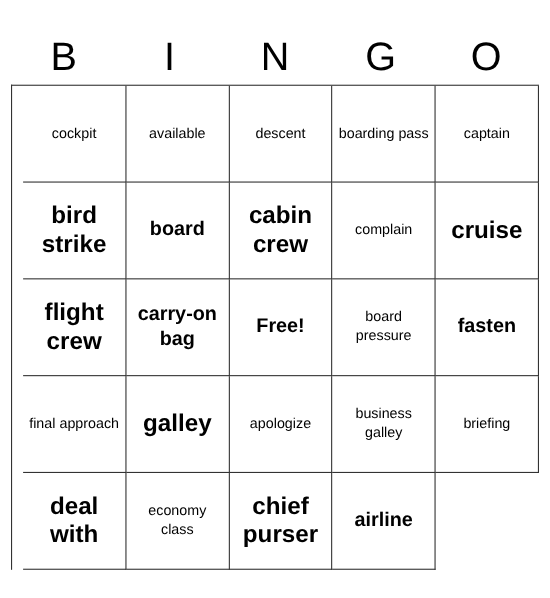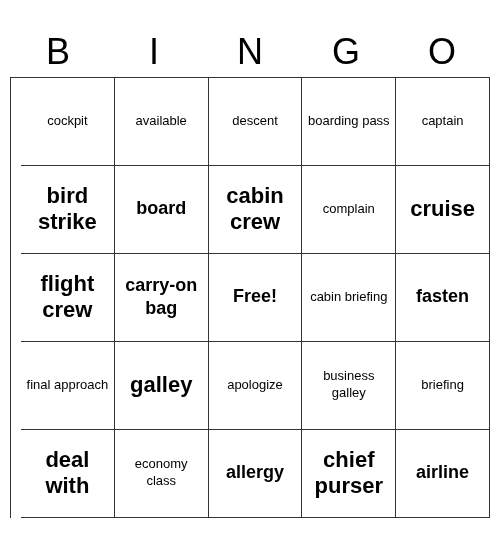--- a/index.html
+++ b/index.html
@@ -122,21 +122,21 @@
       <div class="cell">
         <span class="cell-text large">flight crew</span>
       </div>
       <div class="cell">
         <span class="cell-text medium">carry-on bag</span>
       </div>
       <div class="cell">
         <span class="cell-text xlarge">Free!</span>
       </div>
       <div class="cell">
-        <span class="cell-text">cabin briefing</span>
+        <span class="cell-text">board pressure</span>
       </div>
       <div class="cell">
         <span class="cell-text medium">fasten</span>
       </div>
       <div class="cell">
         <span class="cell-text">final approach</span>
       </div>
       <div class="cell">
         <span class="cell-text large">galley</span>
       </div>
@@ -149,22 +149,19 @@
       <div class="cell">
         <span class="cell-text">briefing</span>
       </div>
       <div class="cell">
         <span class="cell-text large">deal with</span>
       </div>
       <div class="cell">
         <span class="cell-text">economy class</span>
       </div>
       <div class="cell">
-        <span class="cell-text medium">allergy</span>
-      </div>
-      <div class="cell">
         <span class="cell-text large">chief purser</span>
       </div>
       <div class="cell">
         <span class="cell-text medium">airline</span>
       </div>
     </div>
 </div>
 
 </body></html>

